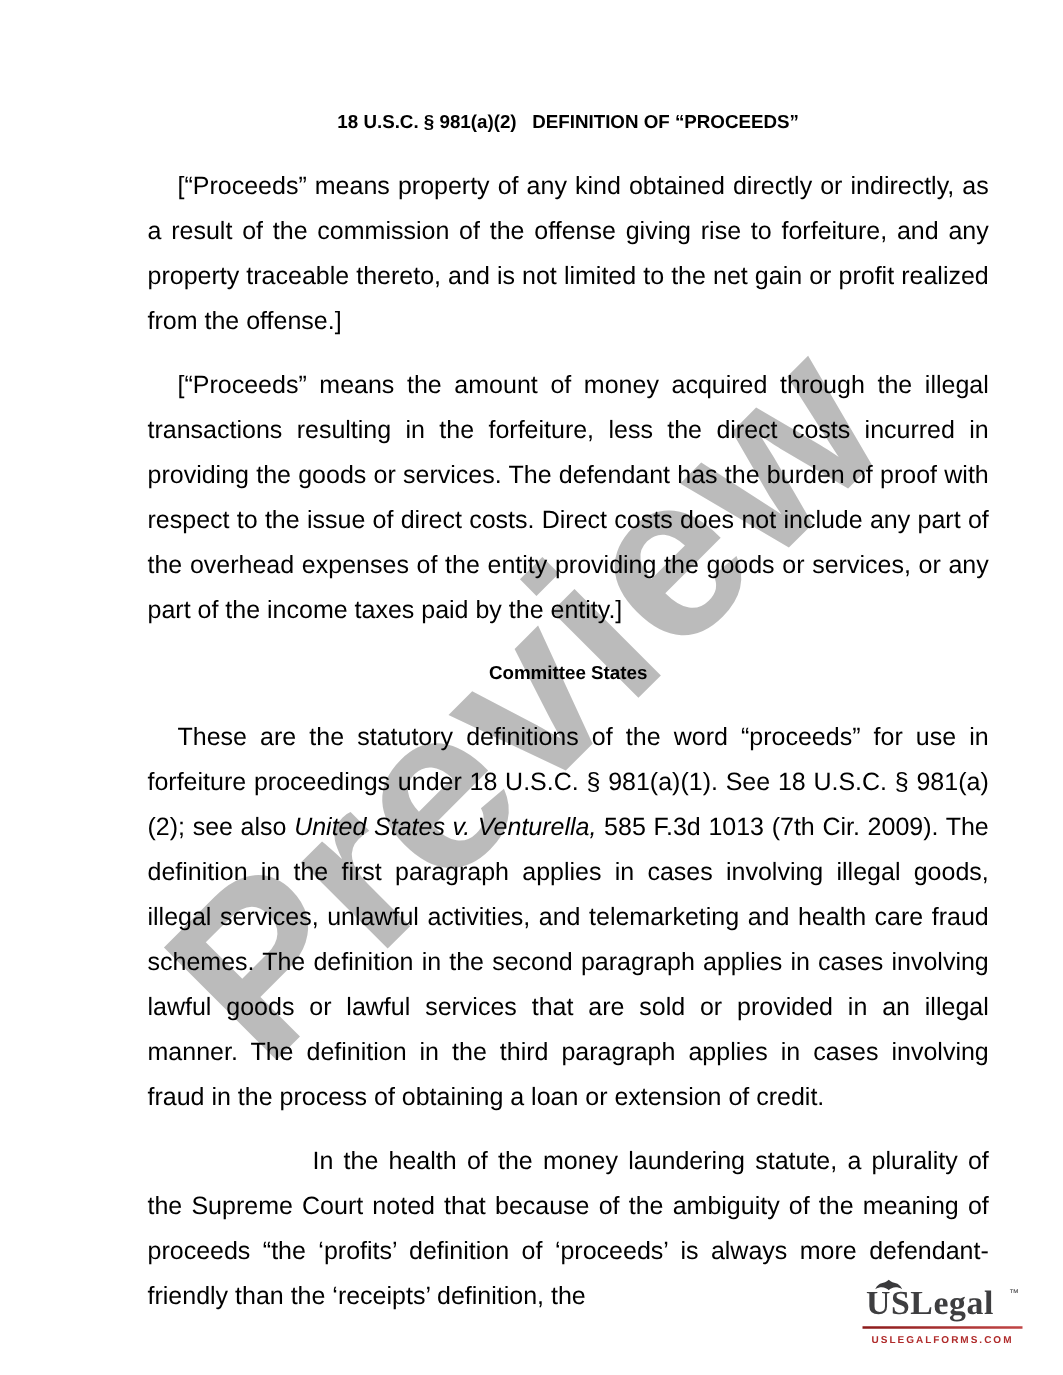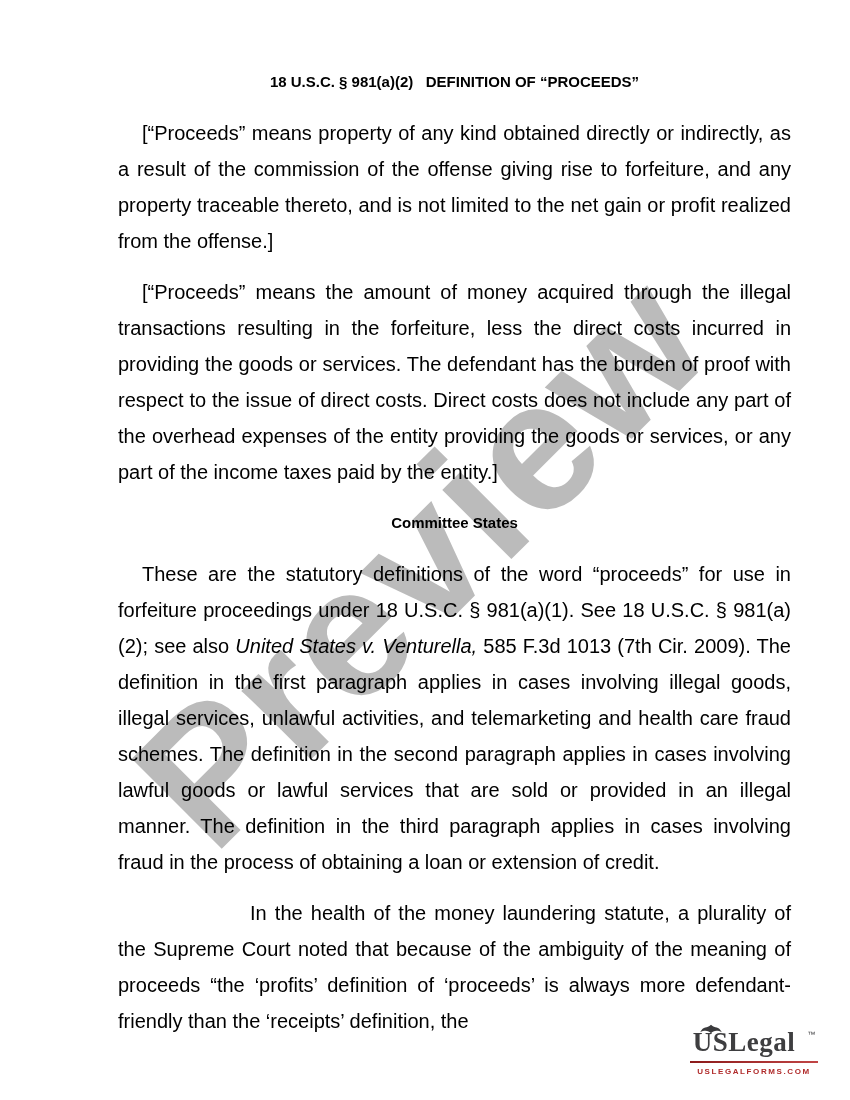--- a/index.html
+++ b/index.html
@@ -23,21 +23,21 @@
     letter-spacing: 2px;
     color: rgba(112, 112, 112, 0.48);
     white-space: nowrap;
     z-index: 1;
     user-select: none;
     pointer-events: none;
     font-family: "Liberation Sans", sans-serif;
   }
   .content {
     position: absolute;
-    top: 64px;
+    top: 80px;
     left: 118px;
     width: 673px;
     z-index: 2;
   }
   .doc-title {
     font-size: 15px;
     font-weight: bold;
     text-align: center;
     line-height: 36px;
     margin: 0 0 15px 0;

